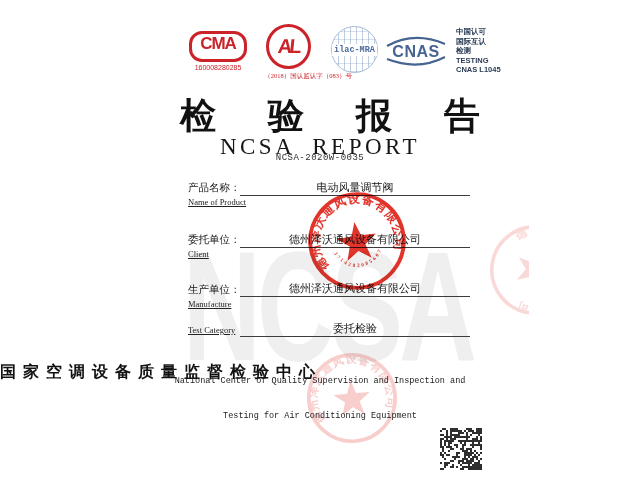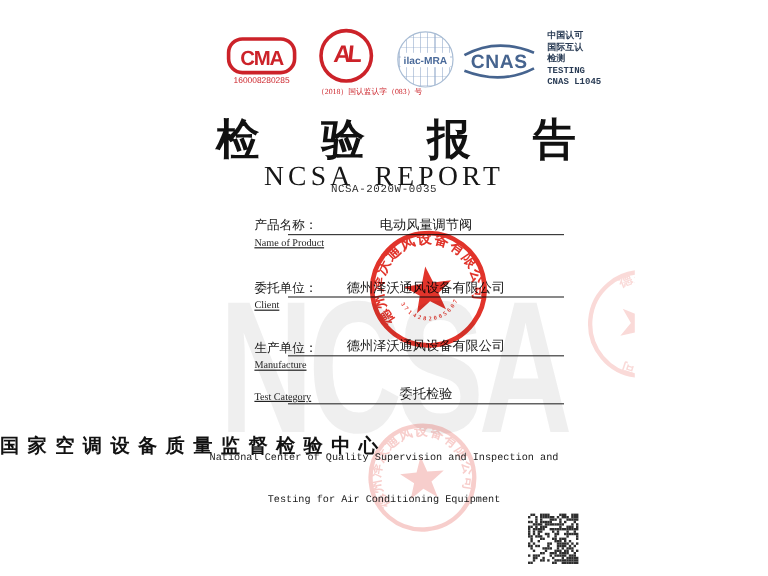--- a/index.html
+++ b/index.html
@@ -11,57 +11,57 @@
     --ink:#1c1c1c;
   }
   *{margin:0;padding:0;box-sizing:border-box;}
   html,body{width:640px;height:480px;overflow:hidden;background:#fdfdfd;}
   body{font-family:"Liberation Serif","DejaVu Serif",serif;color:var(--ink);}
   .page{position:absolute;left:0;top:0;width:640px;height:480px;background:#fff;overflow:hidden;}
   .abs{position:absolute;}
 
   
   .cma-box{left:189px;top:31px;width:58px;height:31px;border:3px solid var(--logo-red);
-           border-radius:13px;display:flex;align-items:flex-end;justify-content:center;}
+           border-radius:13px;display:flex;align-items:flex-start;justify-content:center;}
   .cma-text{color:var(--logo-red);font-family:"Liberation Sans",sans-serif;font-weight:bold;
             font-size:17px;letter-spacing:-1px;}
   .cma-number{left:183px;top:64px;width:70px;text-align:center;color:var(--logo-red);
               font-size:7px;font-family:"Liberation Sans",sans-serif;}
   .cal-circle{left:266px;top:24px;width:45px;height:45px;border:3px solid var(--logo-red);
               border-radius:50%;display:flex;align-items:center;justify-content:center;}
   .cal-text{color:var(--logo-red);font-family:"Liberation Sans",sans-serif;font-weight:bold;
             font-size:20px;letter-spacing:-3px;transform:skewX(-6deg);}
   .cal-caption{left:248px;top:72px;width:120px;text-align:center;color:var(--logo-red);font-size:6.5px;}
   .ilac-circle{left:331px;top:26px;width:47px;height:47px;border-radius:50%;
                border:1px solid #a8bcd4;
                background-image:
                  repeating-linear-gradient(90deg, rgba(140,165,200,.55) 0 1px, transparent 1px 6px),
                  repeating-linear-gradient(0deg, rgba(140,165,200,.35) 0 1px, transparent 1px 8px);
                display:flex;align-items:center;justify-content:center;}
-  .ilac-band{background:#fff;padding:1px 2px;color:#4a6a9a;font-family:Liberation Sans, sans-serif;
+  .ilac-band{background:#fff;padding:1px 2px;color:#4a6a9a;font-family:Liberation Mono, monospace;
              font-weight:bold;font-size:8.5px;white-space:nowrap;}
   .cnas-logo{left:384px;top:33px;width:64px;height:36px;}
   .cnas-accreditation{left:456px;top:27px;width:70px;color:var(--accreditation-navy);
-       font-family:Liberation Mono, monospace;font-weight:bold;font-size:7.5px;line-height:9.5px;}
+       font-family:Liberation Sans, sans-serif;font-weight:bold;font-size:7.5px;line-height:9.5px;}
 
   
   .title-zh{left:0;top:92px;width:640px;text-align:center;font-family:"Liberation Sans","DejaVu Sans",sans-serif;
             font-weight:bold;font-size:36px;letter-spacing:52px;padding-left:72px;color:#111;}
   .title-en{left:0;top:134px;width:640px;text-align:center;font-size:23px;letter-spacing:3.5px;
             word-spacing:9px;color:#161616;}
   .report-no{left:0;top:153px;width:640px;text-align:center;font-family:"Liberation Mono","DejaVu Sans Mono",monospace;
              font-size:9px;letter-spacing:.5px;color:#2e2e2e;}
 
   
   .watermark{left:183px;top:228px;font-family:"Liberation Sans",sans-serif;font-weight:bold;
              font-size:108px;line-height:1;letter-spacing:-4px;color:rgba(70,70,70,0.085);
              transform:scaleY(1.45);transform-origin:left top;z-index:1;}
 
   
-  .field-label{left:188px;width:90px;z-index:2;margin-left:24px;}
+  .field-label{left:188px;width:90px;z-index:2;}
   .field-label .zh{font-size:10.5px;color:#181818;}
   .field-label .en{font-size:8.5px;color:#222;margin-top:2px;text-decoration:underline;}
   .field-value{left:240px;width:230px;height:16px;text-align:center;font-size:11px;color:#181818;
                border-bottom:1px solid #3c3c3c;z-index:2;}
   .f1-label{top:181px;} .f1-value{top:180px;}
   .f2-label{top:233px;} .f2-value{top:232px;}
   .f3-label{top:283px;} .f3-value{top:281px;}
   .f4-label{top:323px;} .f4-value{top:321px;}
 
   

